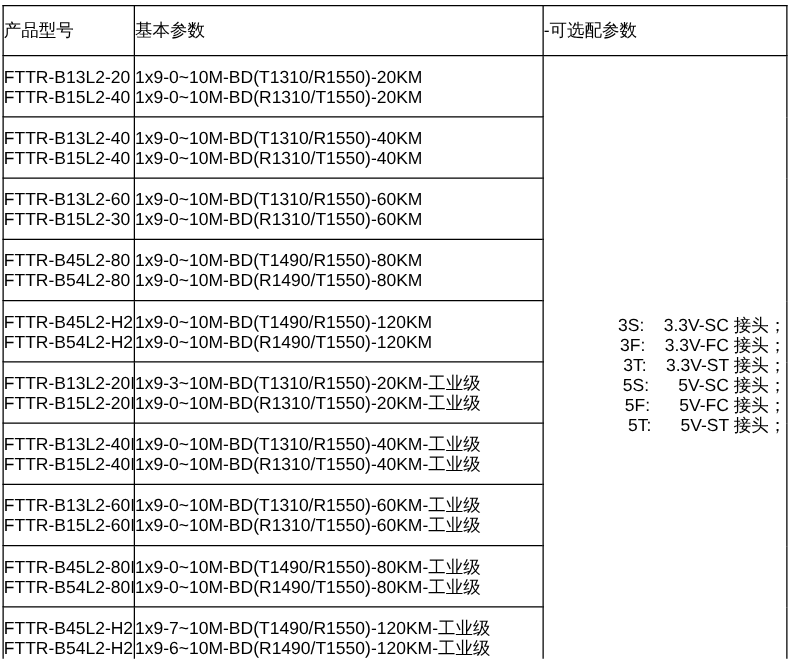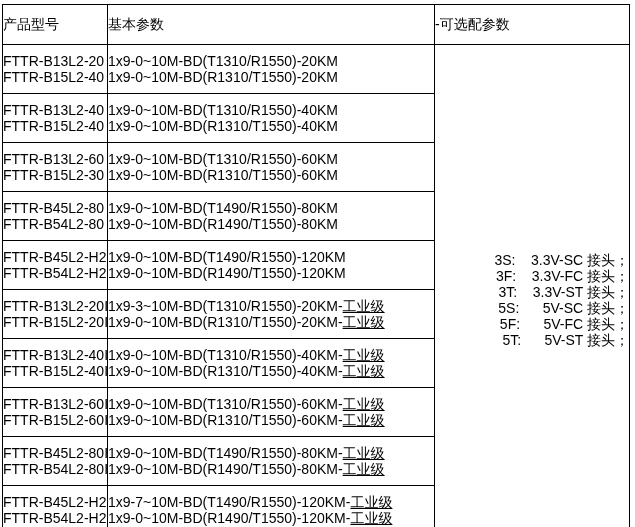--- a/index.html
+++ b/index.html
@@ -27,21 +27,21 @@
   }
   tr.row-header { height: 40px; }
   tr.row-header th { text-align: left; }
   tr.row-data { height: 49px; }
   tr.row-empty { height: 21px; }
   tr.row-full { height: 20px; }
   tr.row-full td { border-bottom: 2px solid #000000; }
   td.cell-models { padding-left: 2px; }
   td.cell-params { padding-left: 3px; }
   .line { line-height: 16px; white-space: nowrap; }
-  .ul { text-decoration: underline; }
+  .ul { }
   td.cell-options { text-align: right; vertical-align: middle; }
   .option-line { line-height: 16px; white-space: pre; }
 </style>
 </head>
 <body>
 
 <table class="spec">
   <colgroup>
     <col style="width:105px">
     <col style="width:327px">
@@ -163,21 +163,21 @@
       </td>
     </tr>
 
     <tr class="row-data">
       <td class="cell-models">
         <div class="line">FTTR-B45L2-H2I</div>
         <div class="line">FTTR-B54L2-H2I</div>
       </td>
       <td class="cell-params">
         <div class="line"><span>1x9-7~10M-BD(T1490/R1550)-120KM-</span><span class="ul">工业级</span></div>
-        <div class="line"><span>1x9-0~10M-BD(R1490/T1550)-120KM-</span><span class="ul">工业级</span></div>
+        <div class="line"><span>1x9-6~10M-BD(R1490/T1550)-120KM-</span><span class="ul">工业级</span></div>
       </td>
     </tr>
 
     <tr class="row-empty">
       <td></td>
       <td></td>
     </tr>
 
     <tr class="row-full">
       <td colspan="3"></td>

